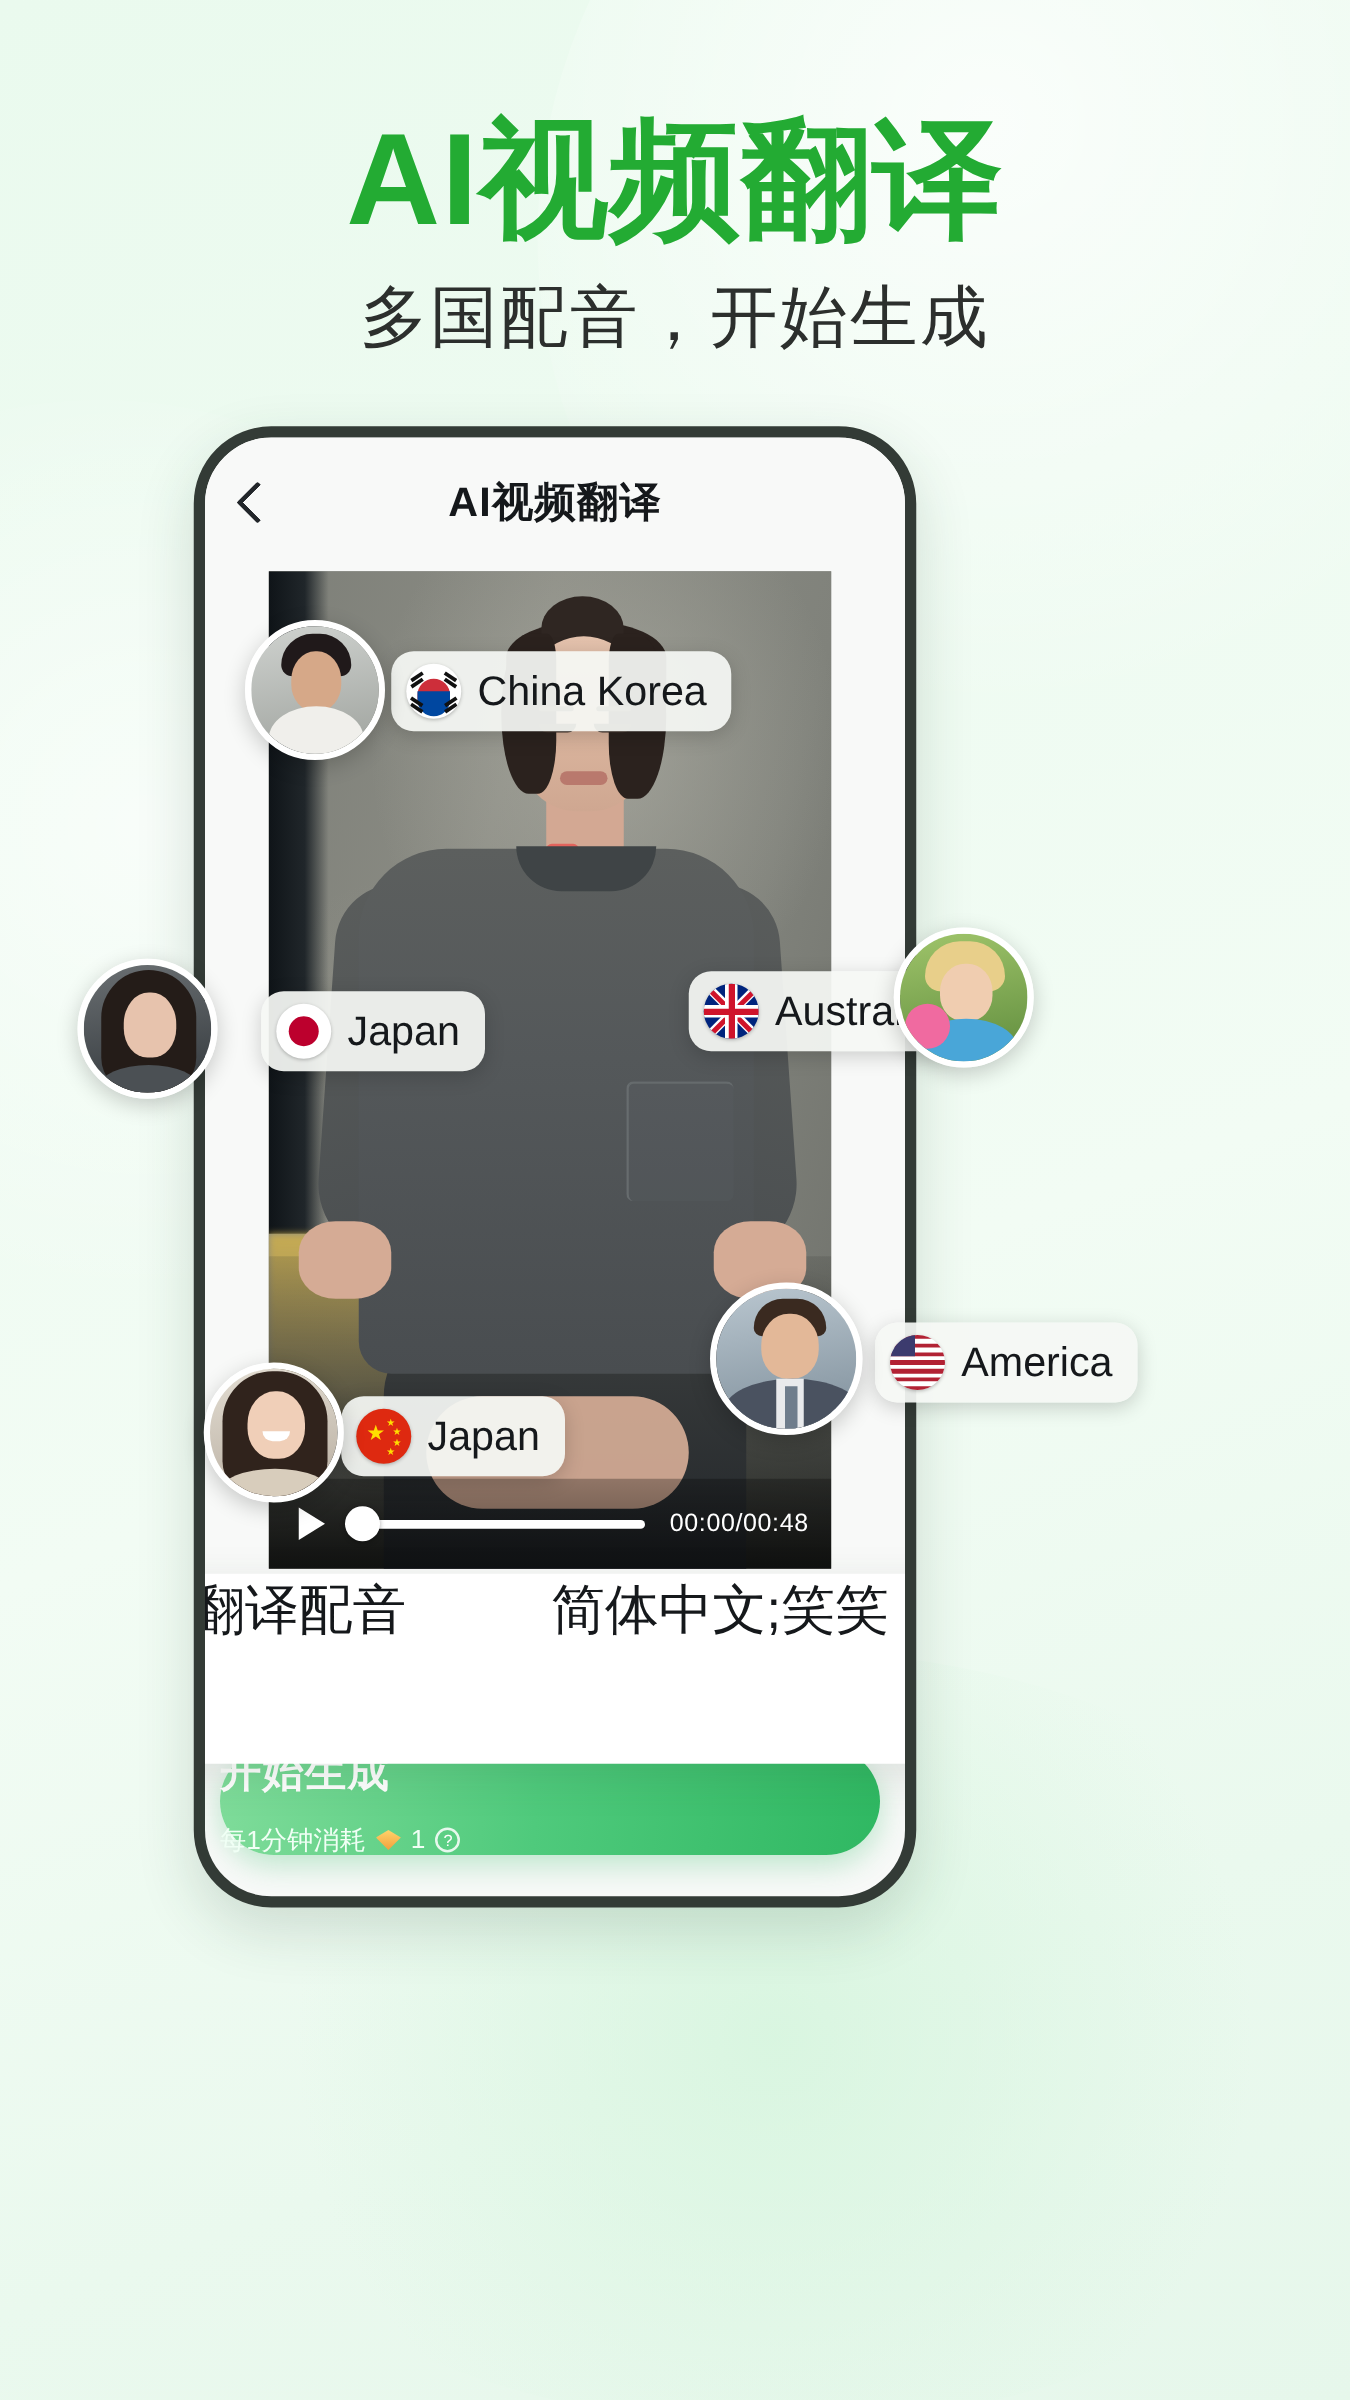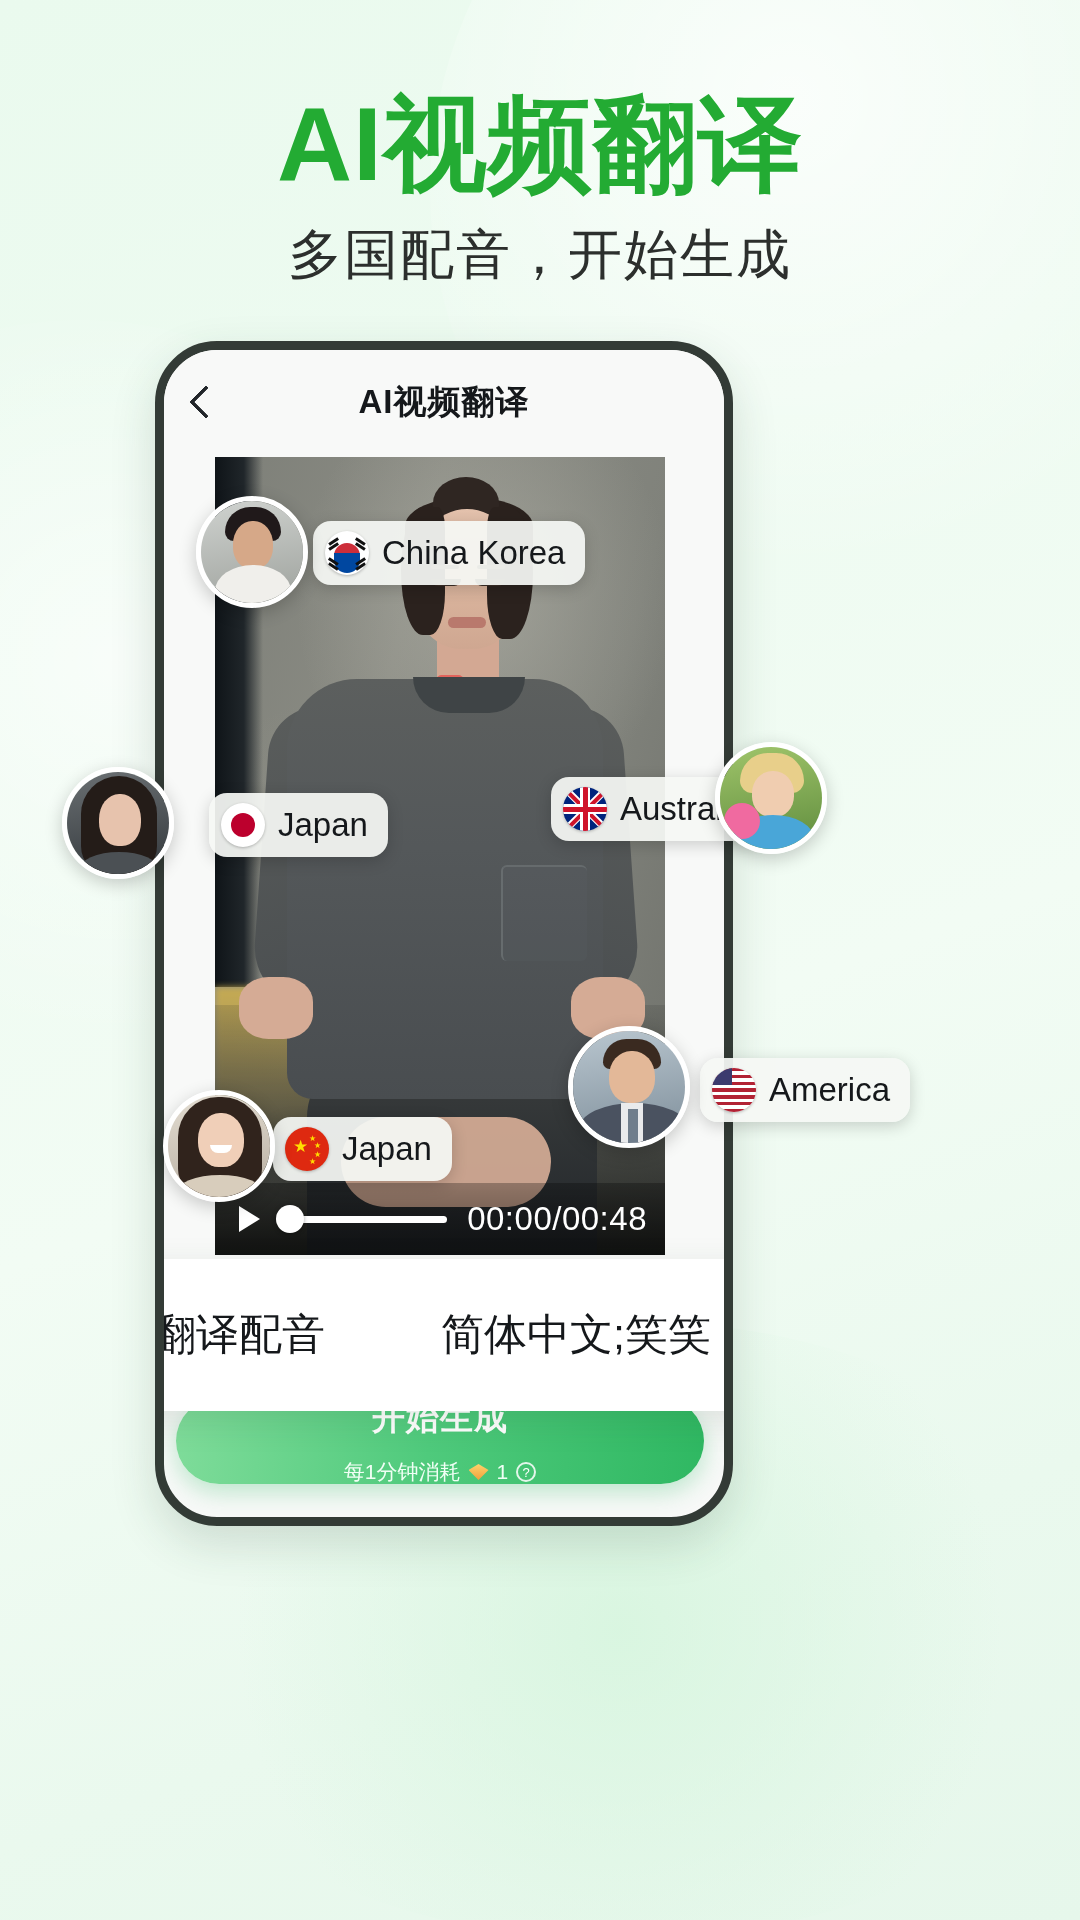--- a/index.html
+++ b/index.html
@@ -111,21 +111,21 @@
 
   
   .v-ctrlbar{position:absolute;left:0;bottom:0;width:100%;height:72px;
     background:linear-gradient(180deg,rgba(0,0,0,.28),rgba(0,0,0,.55));
     display:flex;align-items:center;padding:0 18px;gap:14px;}
   .play-icon{width:0;height:0;border-left:21px solid #fff;border-top:13px solid transparent;
     border-bottom:13px solid transparent;margin-left:6px;flex:0 0 auto;}
   .track{position:relative;flex:1;height:7px;border-radius:5px;background:#fff;margin:0 6px;}
   .knob{position:absolute;left:-4px;top:50%;transform:translateY(-50%);width:28px;height:28px;
     border-radius:50%;background:#fff;box-shadow:0 1px 4px rgba(0,0,0,.35);}
-  .v-time{color:#fff;font-size:33px;font-weight:500;letter-spacing:.5px;flex:0 0 auto;white-space:nowrap;}
+  .v-time{color:#fff;font-size:20px;font-weight:500;letter-spacing:.5px;flex:0 0 auto;white-space:nowrap;}
 
   
   .badge{
     position:absolute;display:flex;align-items:center;gap:13px;
     background:rgba(245,247,244,.93);border-radius:18px;padding:10px 20px 10px 12px;
     box-shadow:0 4px 16px rgba(0,0,0,.18);z-index:6;
   }
   .badge-label{font-size:33px;font-weight:500;color:#15181b;white-space:nowrap;}
   .flag{width:44px;height:44px;border-radius:50%;flex:0 0 auto;position:relative;overflow:hidden;
     box-shadow:0 1px 3px rgba(0,0,0,.25);}
@@ -162,33 +162,33 @@
   }
   .av-inner{position:absolute;inset:0;}
   .av-face{position:absolute;border-radius:48% 48% 45% 45%;}
   .av-hair{position:absolute;}
   .av-body{position:absolute;border-radius:50% 50% 0 0;}
 
   
   .card{
     position:absolute;left:100px;top:1250px;width:880px;height:152px;
     background:#fff;border-radius:22px;box-shadow:0 10px 34px rgba(40,70,50,.13);
-    display:flex;align-items:center;justify-content:space-between;padding:0 44px;z-index:9;
+    display:flex;align-items:flex-start;justify-content:space-between;padding:0 44px;z-index:9;
   }
   .card-label{font-size:43px;font-weight:500;color:#15181b;}
   .card-right{display:flex;align-items:center;gap:22px;}
   .card-value{font-size:43px;font-weight:500;color:#15181b;}
   .card-chev{width:20px;height:20px;border-right:5px solid #7f8a83;border-top:5px solid #7f8a83;
     transform:rotate(45deg);border-radius:2px;}
 
   
   .cta{
     position:absolute;left:176px;top:1398px;width:528px;height:86px;border-radius:43px;
     background:linear-gradient(95deg,#7fdc9a 0%,#4fca7c 48%,#2fb862 100%);
-    display:flex;flex-direction:column;align-items:center;justify-content:center;gap:17px;
+    display:flex;flex-direction:column;justify-content:center;gap:17px;
     box-shadow:0 8px 24px rgba(47,184,98,.3);z-index:8;
   }
   .cta-title{font-size:33px;font-weight:bold;color:#fff;letter-spacing:1px;}
   .cta-sub{display:flex;align-items:center;gap:8px;font-size:21px;color:#f0fff5;}
   .gem{width:20px;height:16px;background:linear-gradient(180deg,#ffd36b,#f2a03c);
     clip-path:polygon(50% 0,100% 38%,50% 100%,0 38%);}
   .qmark{width:20px;height:20px;border-radius:50%;border:2px solid rgba(255,255,255,.85);
     color:#fff;font-size:13px;line-height:17px;text-align:center;}
 </style>
 </head>

